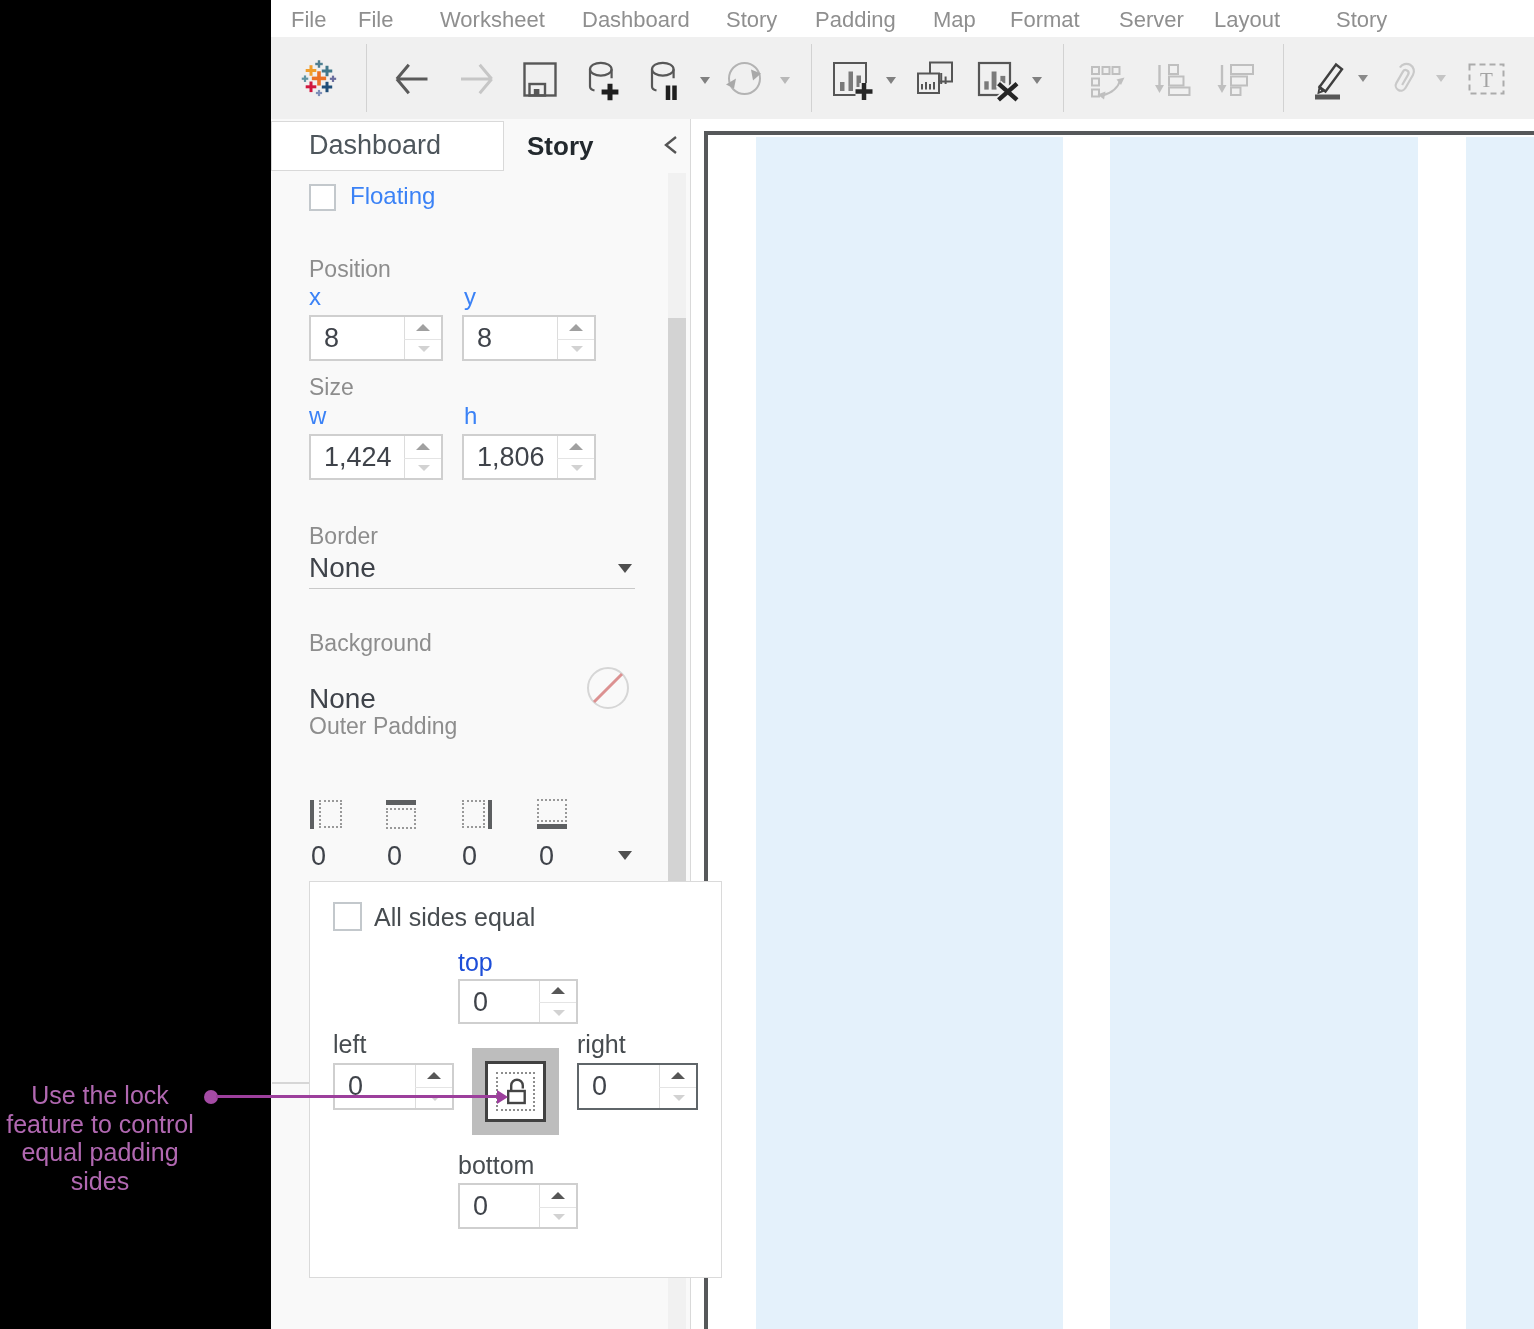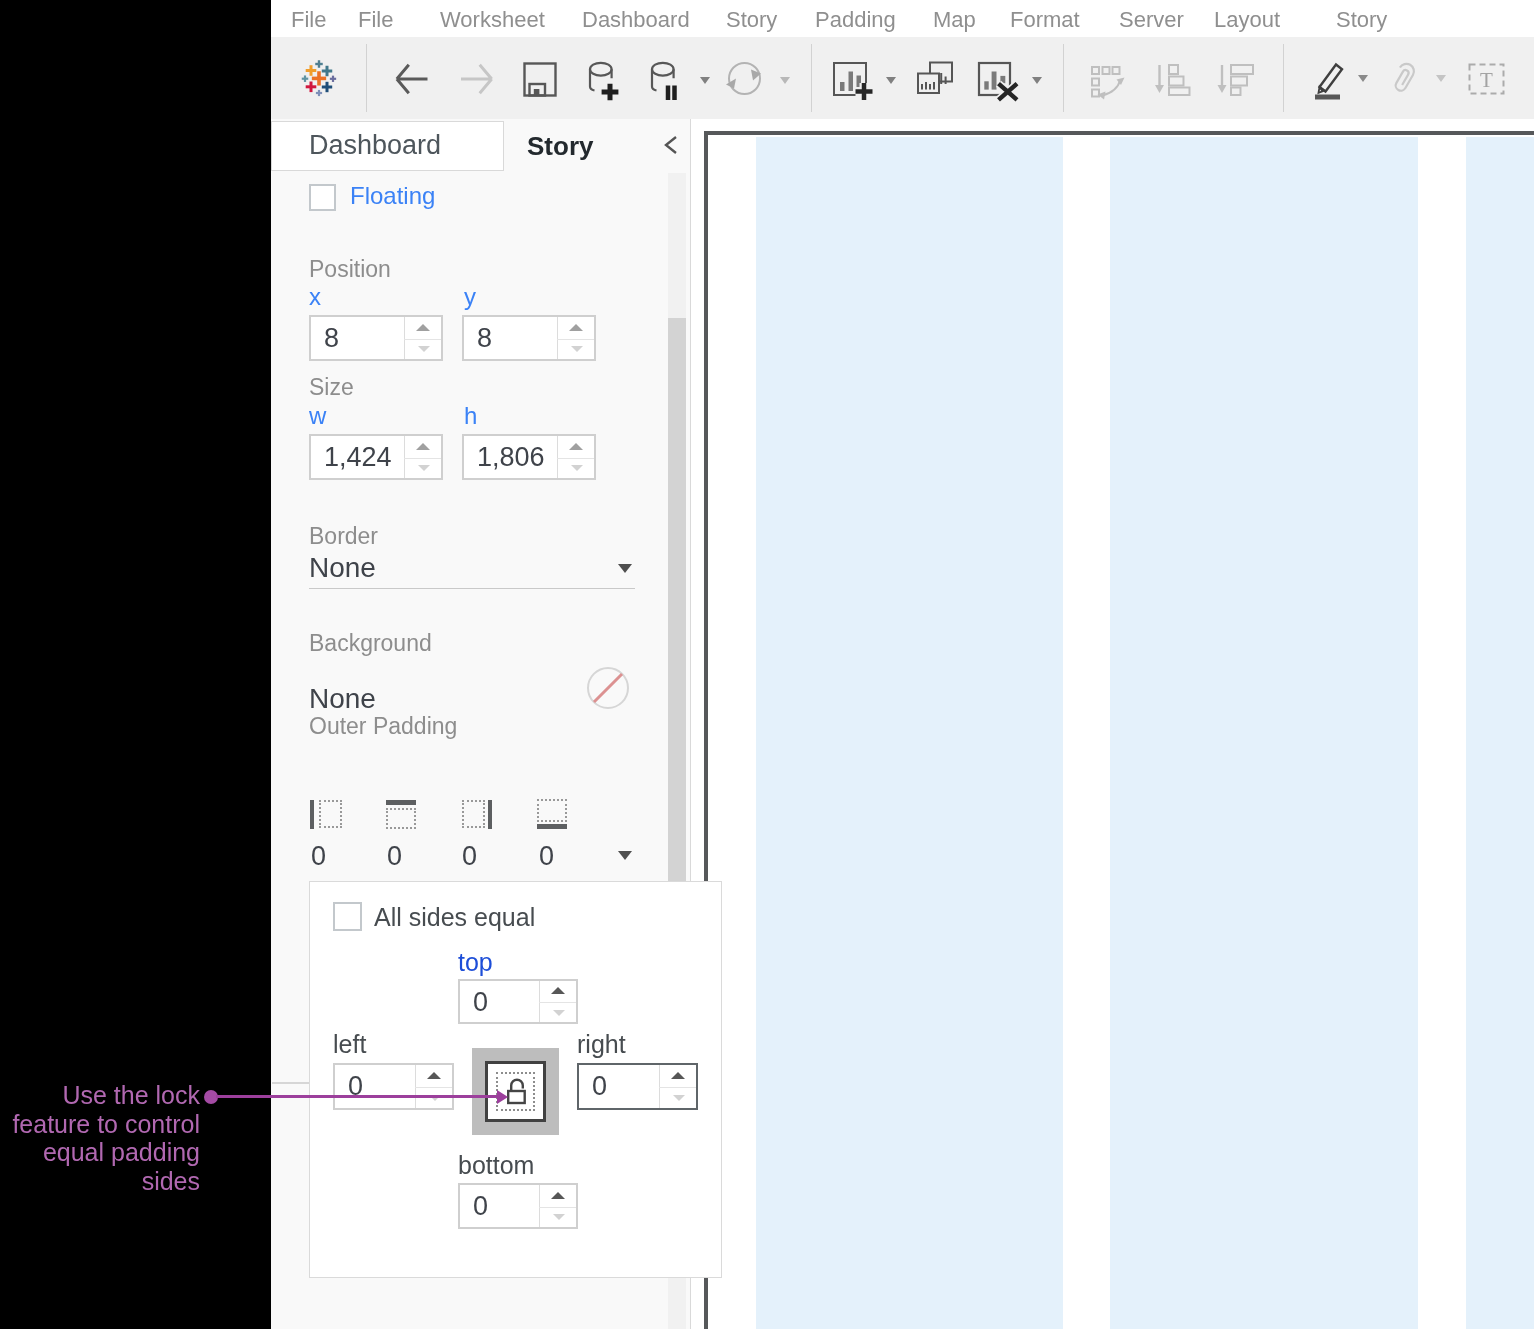--- a/index.html
+++ b/index.html
@@ -23,21 +23,21 @@
 .up{border-left:7px solid transparent;border-right:7px solid transparent;border-bottom:7px solid #a0a0a0}
 .dn{border-left:6.5px solid transparent;border-right:6.5px solid transparent;border-top:6.5px solid #d2d2d2}
 .upD{border-bottom-color:#575757}
 .chk{background:#fff;border:2px solid #c3c8cc}
 .dd{width:0;height:0;border-left:7px solid transparent;border-right:7px solid transparent;border-top:9px solid #4f4f4f}
 .uline{height:1px;background:#c9c9c9}
 .dots{border:2px dotted #999}
 .bar{background:#5d5f61}
 .popup{left:309px;top:881px;width:413px;height:397px;background:#fff;border:1px solid #dadada;z-index:5}
 .band{top:137px;height:1192px;background:#e4f1fb}
-.ptxt{color:#b168b1;font-size:25px;line-height:28.6px;text-align:right}
+.ptxt{color:#b168b1;font-size:25px;line-height:28.6px;text-align:center}
 svg{position:absolute;overflow:visible}
 </style></head>
 <body>
 <div class="abs win"></div>
 <div class="abs toolbar"></div>
 <div class="abs tsep" style="left:366px"></div>
 <div class="abs tsep" style="left:811px"></div>
 <div class="abs tsep" style="left:1063px"></div>
 <div class="abs tsep" style="left:1283px"></div>
 

